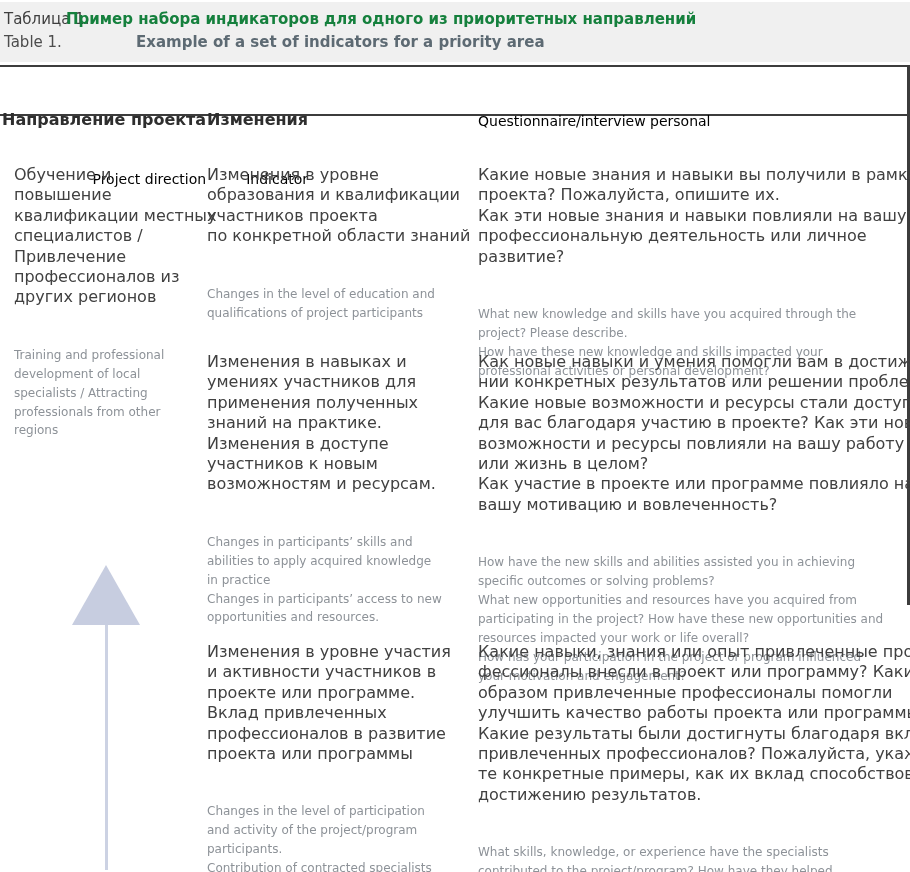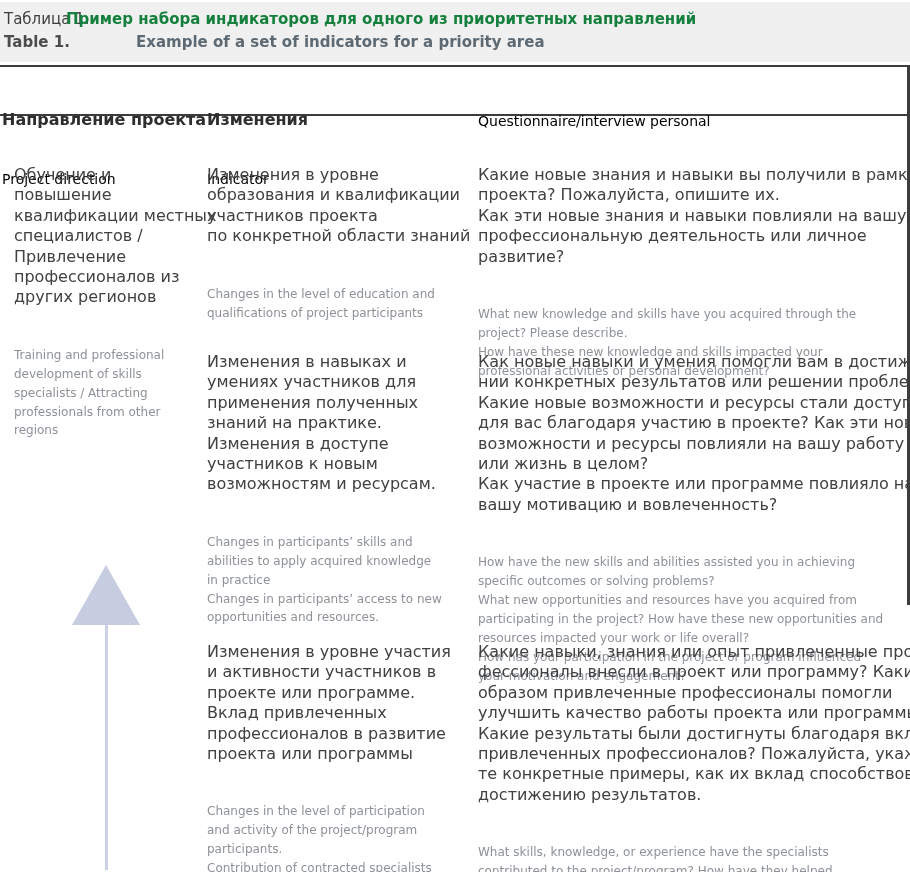--- a/index.html
+++ b/index.html
@@ -7,31 +7,31 @@
     position:relative; width:910px; height:872px; overflow:hidden;
     background:#ffffff;
     font-family:"DejaVu Sans","Liberation Sans",sans-serif;
   }
   
   .title-band { position:absolute; left:0; top:2px; width:910px; height:60px; background:#f0f0f0; }
   .title-line { position:absolute; left:4px; white-space:pre; }
   .title-ru { top:8px;  font-size:15px; color:#3e3e3e; }
   .title-en { top:31px; font-size:15px; color:#4c4c4c; }
   .title-label-ru { display:inline-block; width:62px; font-weight:normal; }
-  .title-label-en { display:inline-block; width:88px; font-weight:bold; }
+  .title-label-en { display:inline-block; width:88px; font-weight:normal; }
   .title-bold-ru { font-weight:bold; color:#15803d; }
   .title-bold-en { font-weight:bold; color:#5d6a73;margin-left:44px; }
 
   
   .rule-top { position:absolute; left:0; top:65px;  width:910px; height:2px; background:#3c3c3c; }
   .rule-mid { position:absolute; left:0; top:114px; width:910px; height:2px; background:#3c3c3c; }
   .vline    { position:absolute; left:907px; top:65px; width:3px; height:540px; background:#3c3c3c; }
 
   
-  .colhead { position:absolute; top:72px; white-space:pre; }
+  .colhead { position:absolute; top:72px; white-space:pre;text-align:right; }
   .colhead .ru { font-size:16px; font-weight:bold; color:#2e2e2e; line-height:20px; }
   .colhead .en { font-size:14px; color:#000000; line-height:19px; margin-top:2px; }
   .ch1 { left:2px; }  .ch2 { left:207px; }  .ch3 { left:478px; }
 
   
   .cell { position:absolute; white-space:pre; }
   .ru-text { font-size:16px; line-height:20.4px; color:#414141; }
   .en-text { font-size:12px; line-height:18.9px; color:#8d9298; }
   .c-col1 { left:2px;margin-left:12px; }
   .c-col2 { left:207px; }
@@ -76,21 +76,21 @@
 
   <div class="cell c-col1 r1">
     <div class="ru-text">Обучение и
 повышение
 квалификации местных
 специалистов /
 Привлечение
 профессионалов из
 других регионов</div>
     <div class="en-text">Training and professional
-development of skills
+development of local
 specialists / Attracting
 professionals from other
 regions</div>
   </div>
   <div class="cell c-col2 r1">
     <div class="ru-text">Изменения в уровне
 образования и квалификации
 участников проекта
 по конкретной области знаний</div>
     <div class="en-text">Changes in the level of education and

